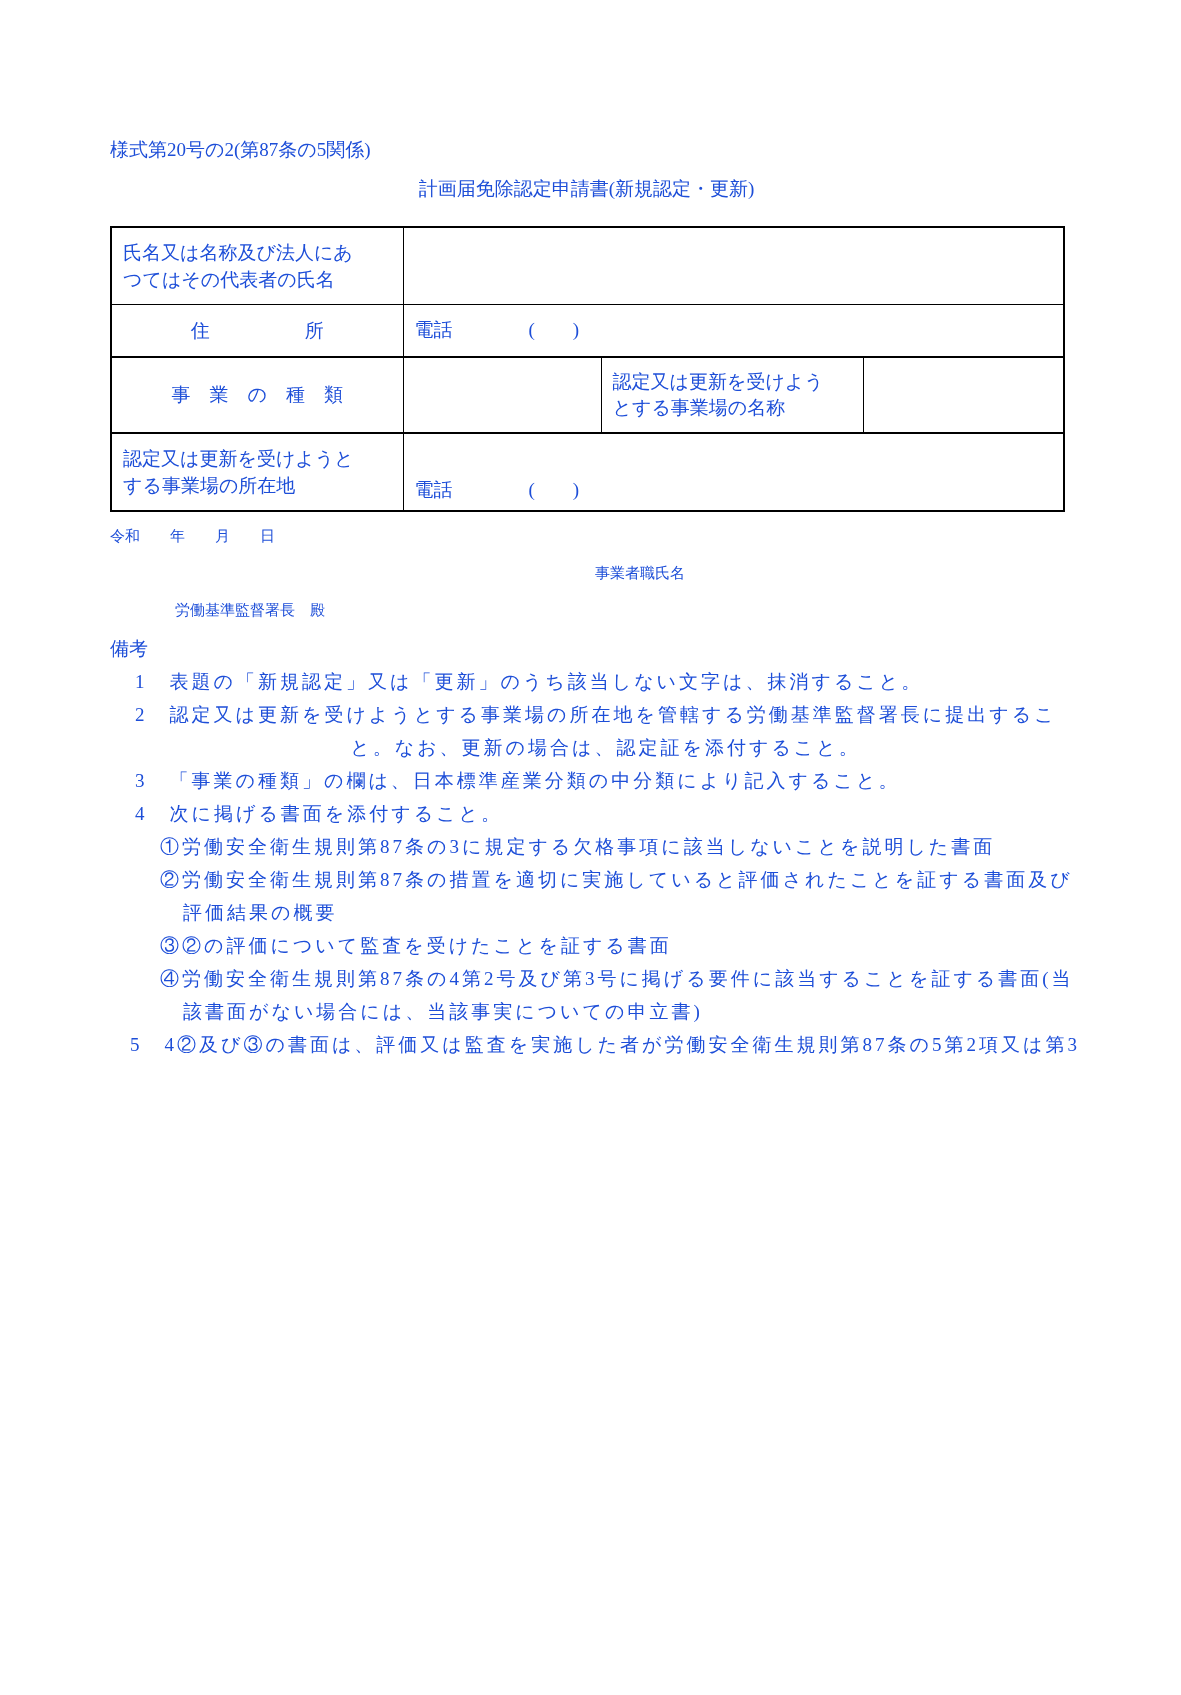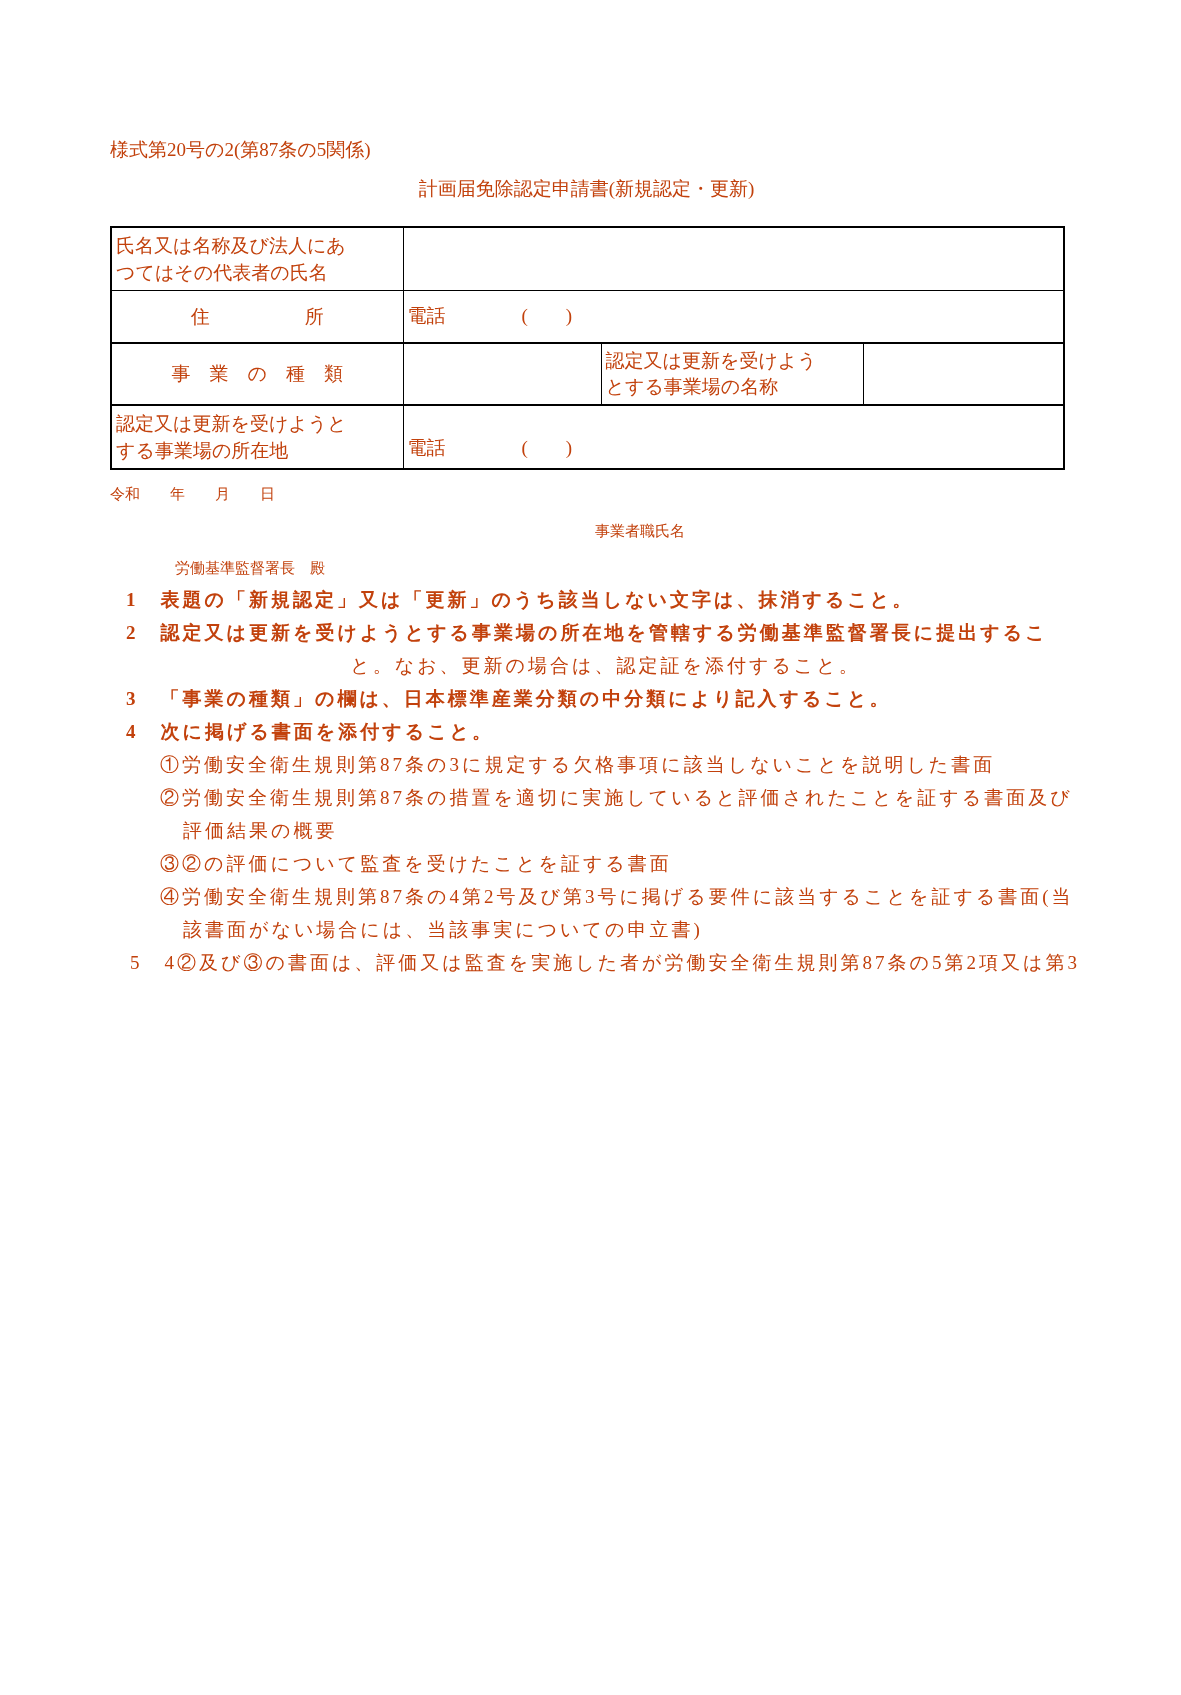--- a/index.html
+++ b/index.html
@@ -1,21 +1,21 @@
 <!DOCTYPE html>
 <html lang="ja"><head>
 <meta charset="utf-8">
 <style>
   html, body { margin: 0; padding: 0; background: #ffffff; }
   .page {
     position: relative;
     width: 1181px;
     height: 1695px;
     background: #ffffff;
-    color: #c2410c;
+    color: #1d4ed8;
     font-family: "Liberation Serif", "DejaVu Serif", serif;
     box-sizing: border-box;
     padding: 138px 0 0 110px;
     overflow: hidden;
   }
   .content { width: 953px; }
 
   .form-number {
     font-size: 19px;
     line-height: 24px;
@@ -32,21 +32,21 @@
 
   table.form-table {
     border-collapse: collapse;
     table-layout: fixed;
     width: 953px;
     border: 2px solid #000;
   }
   table.form-table td {
     border: 1px solid #000;
     font-size: 19px;
-    padding: 4px;
+    padding: 11px;
     vertical-align: middle;
     overflow: hidden;
   }
   tr.thick-top td { border-top-width: 2px; }
 
   .label-cell { padding: 2px 6px 2px 13px; }
   .label-cell .lbl-line { line-height: 27px; white-space: nowrap; }
   .center-cell { text-align: center; }
   .sub-label-cell { padding: 2px 4px 2px 8px; }
   .sub-label-cell .lbl-line { line-height: 26px; white-space: nowrap; }
@@ -72,21 +72,21 @@
   .signer-line    { margin-top: 7px; margin-left: 485px; }
   .addressee-line { margin-top: 7px; margin-left: 65px; }
 
   .remarks-heading { font-size: 19px; line-height: 33px; margin-top: 7px; }
   .remark-line {
     font-size: 19px;
     line-height: 33px;
     letter-spacing: 3px;
     white-space: nowrap;
   }
-  .ind-num       { margin-left: 16px; font-weight: bold; }  
+  .ind-num       { margin-left: 25px; }  
   .ind-num-cont  { margin-left: 38px; text-align: center; }  
   .ind-circ      { margin-left: 50px; }  
   .ind-circ-cont { margin-left: 73px; }  
   .ind-five      { margin-left: 20px; }  
   .ind-five-cont { margin-left: 35px; }  
 </style>
 </head>
 <body>
 
 <div class="page">
@@ -141,20 +141,21 @@
             <span>電話　　　　(　　)</span>
           </td>
         </tr>
       </tbody>
     </table>
 
     <div class="closing-line date-line">令和　　年　　月　　日</div>
     <div class="closing-line signer-line">事業者職氏名</div>
     <div class="closing-line addressee-line">労働基準監督署長　殿</div>
 
+    <div class="remarks-heading">備考</div>
 
     <div class="remarks">
       <div class="remark-line ind-num">1　表題の「新規認定」又は「更新」のうち該当しない文字は、抹消すること。</div>
       <div class="remark-line ind-num">2　認定又は更新を受けようとする事業場の所在地を管轄する労働基準監督署長に提出するこ</div>
       <div class="remark-line ind-num-cont">と。なお、更新の場合は、認定証を添付すること。</div>
       <div class="remark-line ind-num">3　「事業の種類」の欄は、日本標準産業分類の中分類により記入すること。</div>
       <div class="remark-line ind-num">4　次に掲げる書面を添付すること。</div>
       <div class="remark-line ind-circ">①労働安全衛生規則第87条の3に規定する欠格事項に該当しないことを説明した書面</div>
       <div class="remark-line ind-circ">②労働安全衛生規則第87条の措置を適切に実施していると評価されたことを証する書面及び</div>
       <div class="remark-line ind-circ-cont">評価結果の概要</div>

